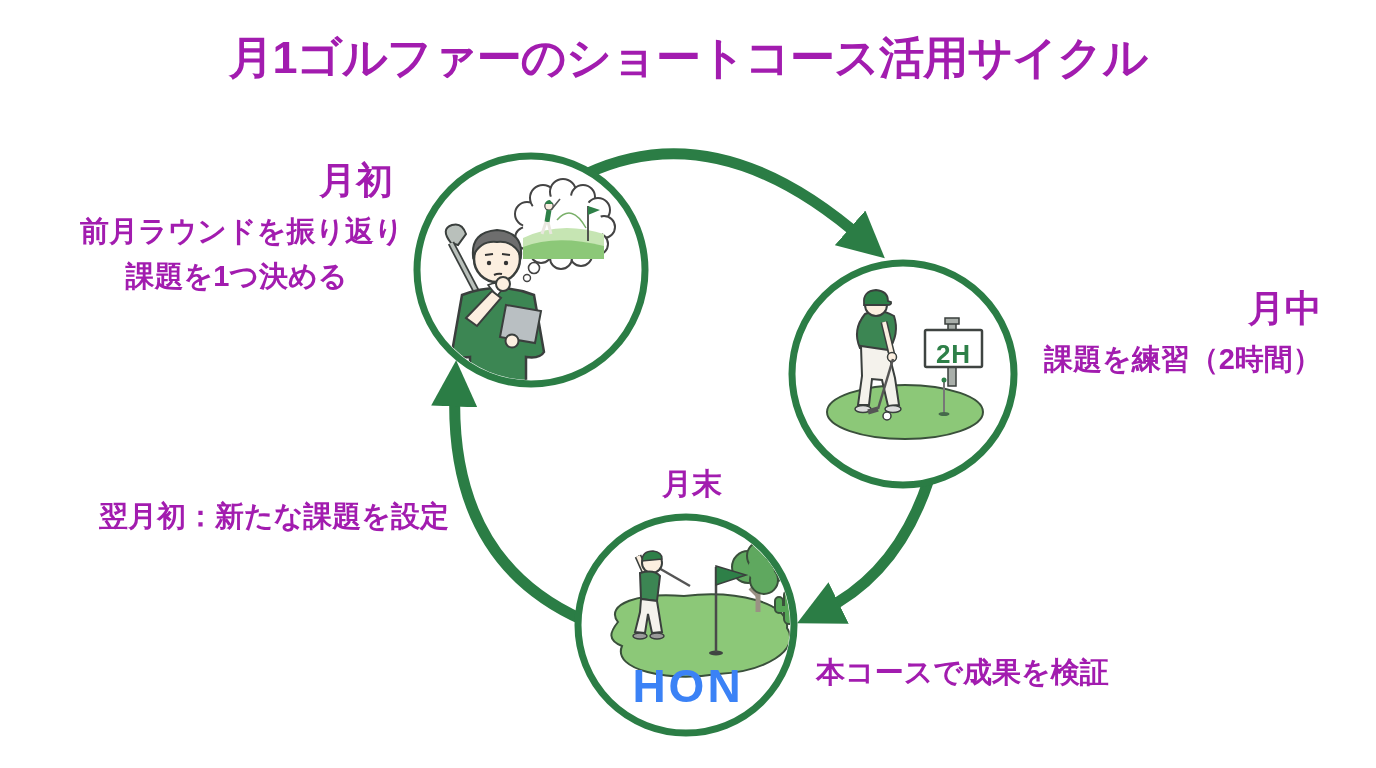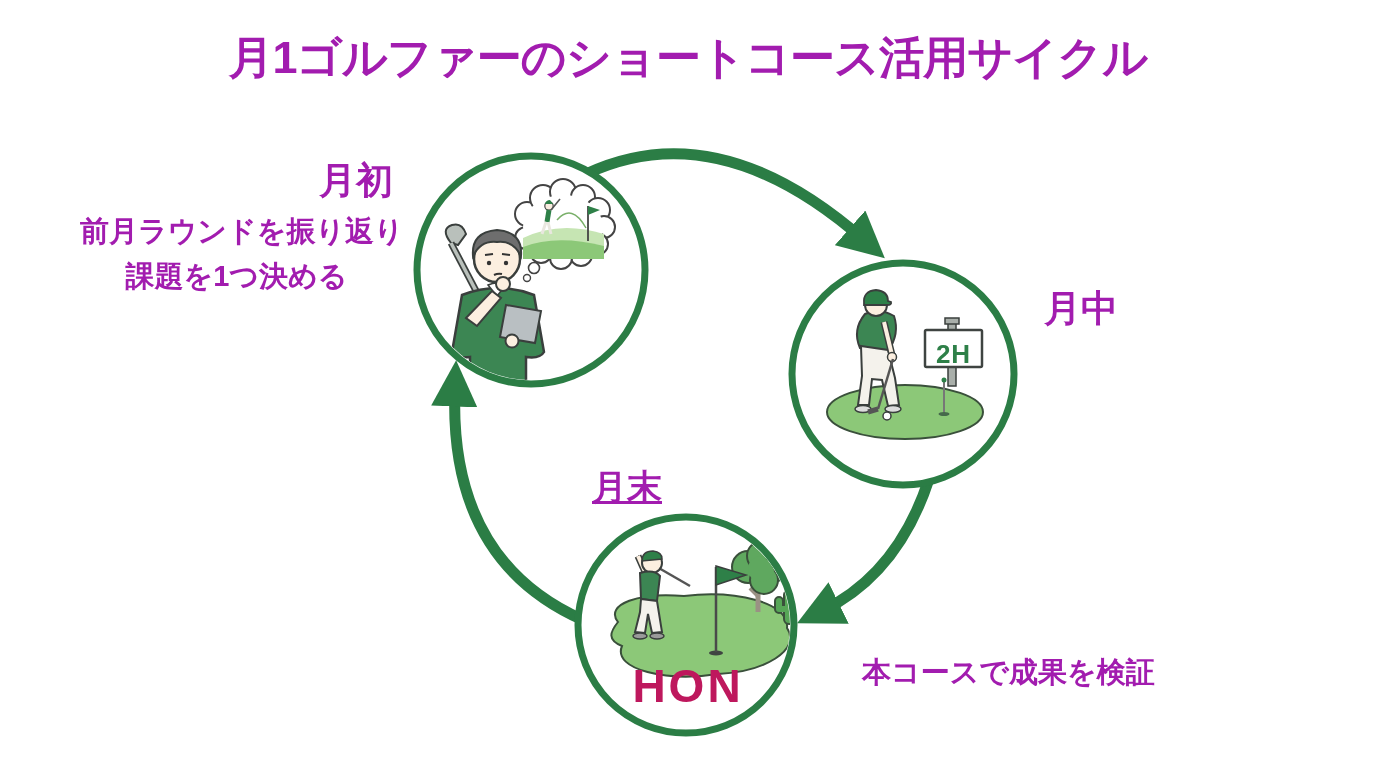--- a/index.html
+++ b/index.html
@@ -5,24 +5,24 @@
   html,body{margin:0;padding:0;background:#ffffff;}
   body{font-family:"Liberation Sans","DejaVu Sans",sans-serif;}
   #canvas{position:relative;width:1376px;height:768px;background:#ffffff;overflow:hidden;}
   #scene{position:absolute;left:0;top:0;width:1376px;height:768px;}
   .txt{position:absolute;color:#a21caf;font-weight:800;line-height:1.15;white-space:nowrap;}
   .title{left:0;right:0;top:32px;text-align:center;font-size:45px;letter-spacing:-1px;}
   .step1{left:80px;top:160px;width:313px;text-align:right;}
   .step2{left:1030px;top:288px;text-align:left;margin-left:14px;}
   .step-label{font-size:37px;text-align:right;}
   .step-line{font-size:29px;margin-top:12px;text-align:center;}
-  .step3-label{left:592px;top:467px;width:200px;text-align:left;font-size:35px;text-decoration:underline;}
+  .step3-label{left:592px;top:467px;width:200px;text-align:center;font-size:30px;}
   .loop-note{left:99px;top:500px;font-size:29px;}
-  .result-note{left:816px;top:656px;font-size:29px;margin-left:46px;}
-  .hon-badge{left:588px;top:660px;width:200px;text-align:center;font-size:46px;color:#be185d;letter-spacing:3px;}
+  .result-note{left:816px;top:656px;font-size:29px;}
+  .hon-badge{left:588px;top:660px;width:200px;text-align:center;font-size:46px;color:#3b82f6;letter-spacing:3px;}
   .sign-label{left:925px;top:330px;width:57px;height:37px;display:flex;align-items:center;justify-content:center;font-size:26px;font-weight:800;color:#2e8048;letter-spacing:1px;margin-top:6px;}
 </style>
 </head>
 <body>
 
 <div id="canvas">
 
   <svg id="scene" viewBox="0 0 1376 768">
     <defs>
       <marker id="ah" viewBox="0 0 10 10" refX="4" refY="5" markerWidth="4.2" markerHeight="4.2" orient="auto">
@@ -182,20 +182,22 @@
   <div class="txt title">月1ゴルファーのショートコース活用サイクル</div>
 
   <div class="txt step1">
     <div class="step-label">月初</div>
     <div class="step-line">前月ラウンドを振り返り</div>
     <div class="step-line">課題を1つ決める</div>
   </div>
 
   <div class="txt step2">
     <div class="step-label">月中</div>
+    <div class="step-line">課題を練習（2時間）</div>
   </div>
 
   <div class="txt step3-label">月末</div>
   <div class="txt result-note">本コースで成果を検証</div>
   <div class="txt hon-badge">HON</div>
   <div class="txt sign-label">2H</div>
+  <div class="txt loop-note">翌月初：新たな課題を設定</div>
 
 </div>
 
 </body></html>

